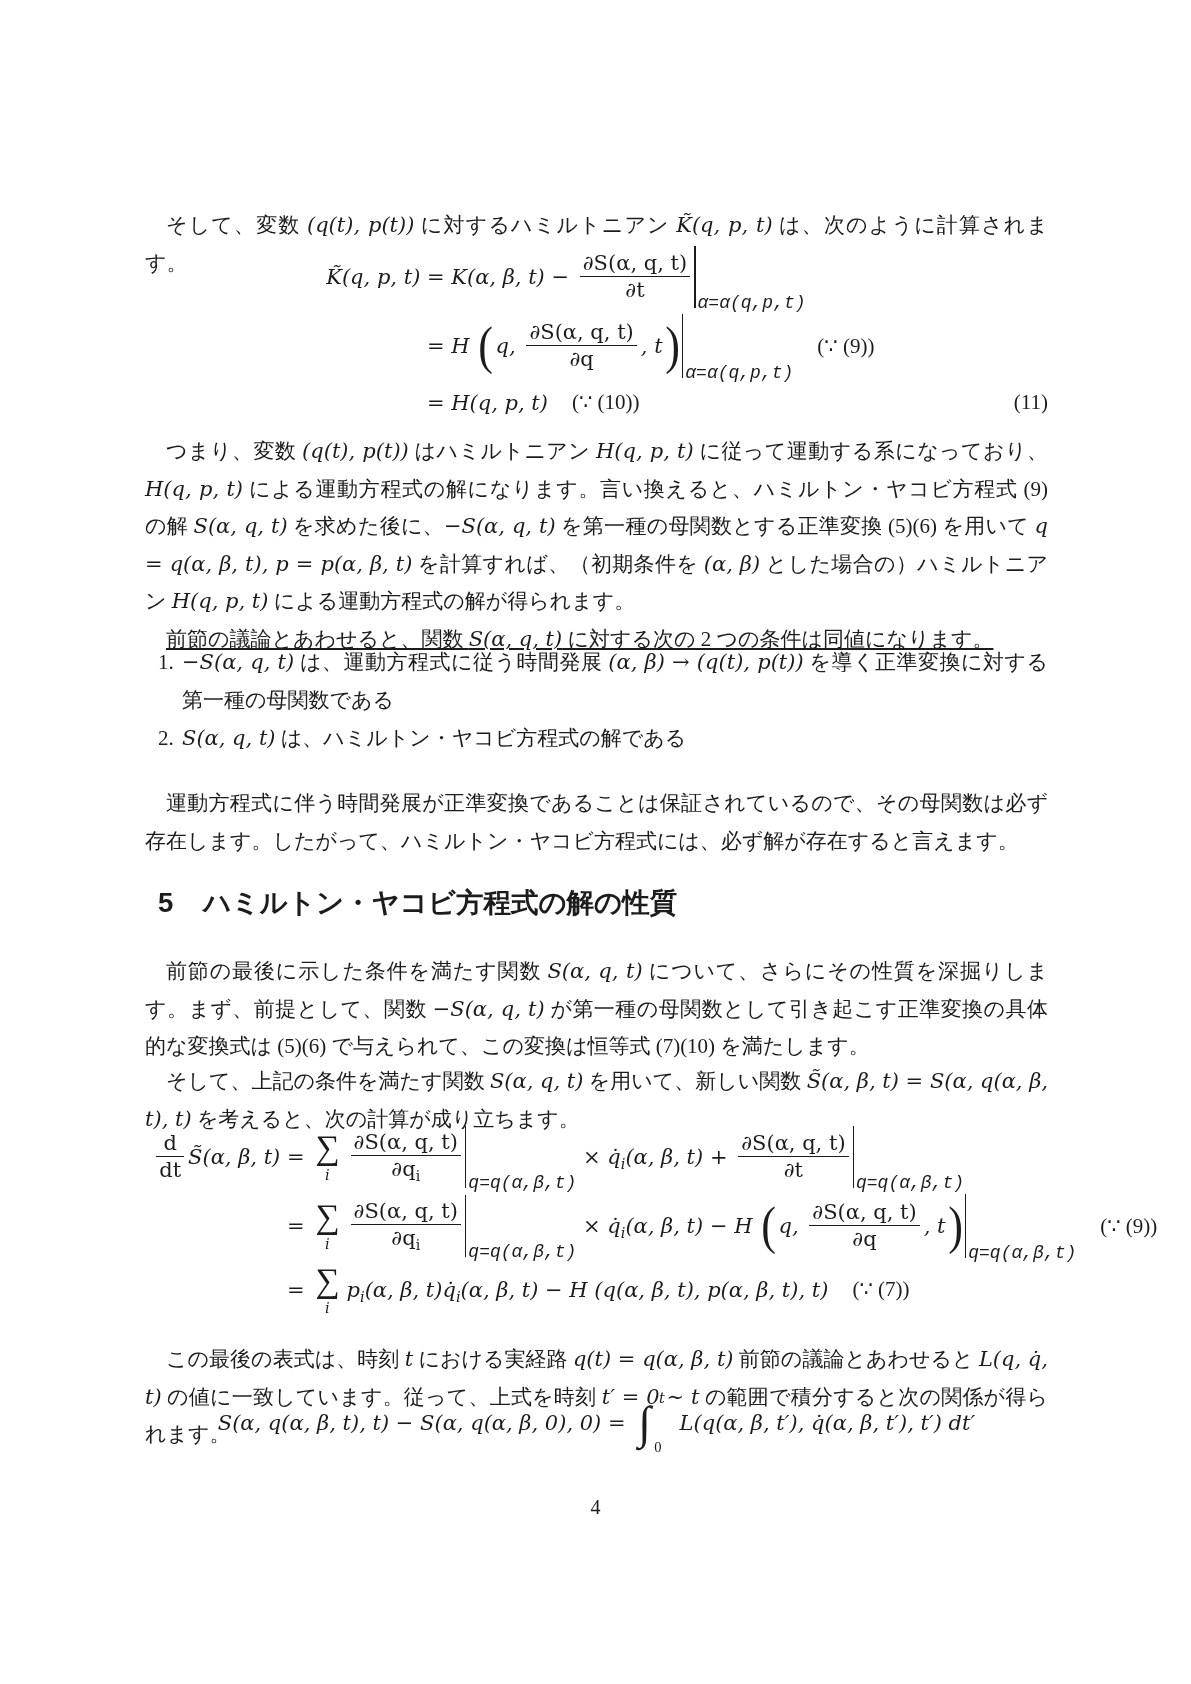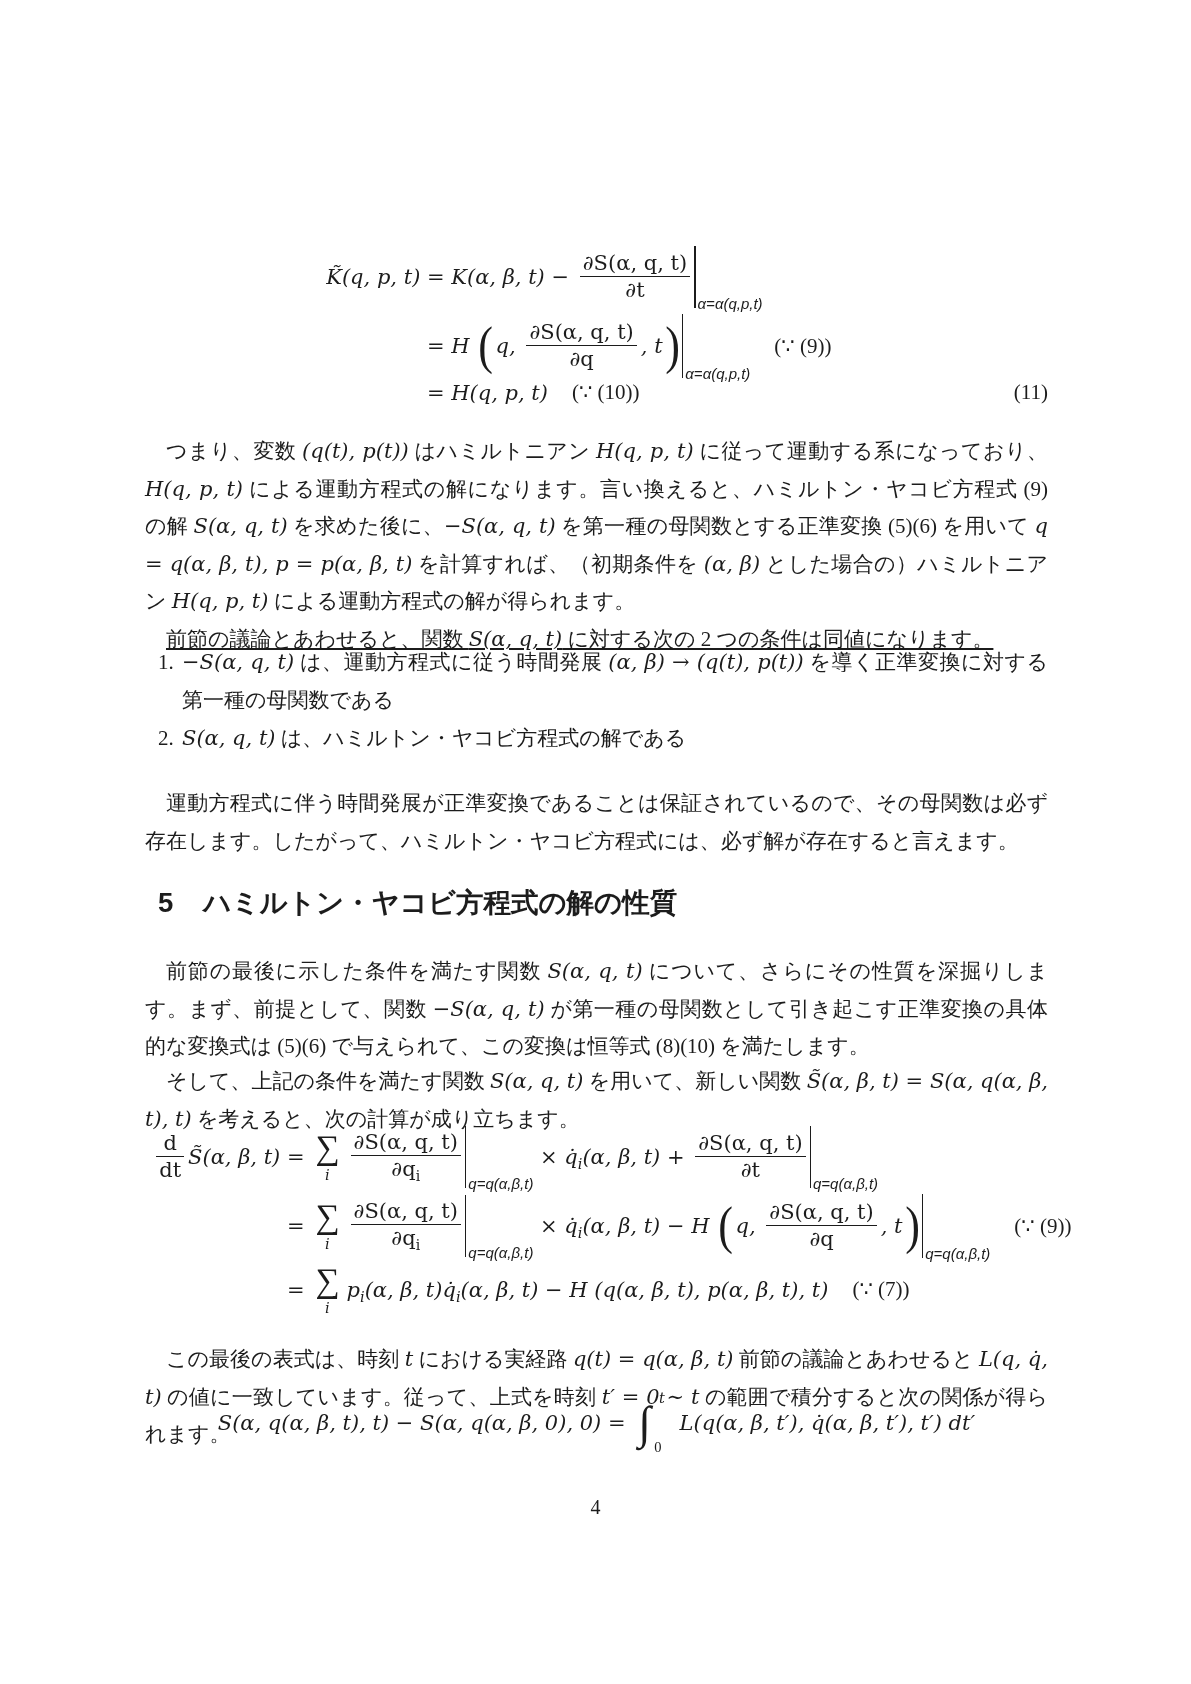--- a/index.html
+++ b/index.html
@@ -19,46 +19,47 @@
   .eqblock{position:absolute;left:145px;width:903px;}
   .eqrow{display:flex;align-items:center;position:relative;white-space:pre;}
   .lhs{display:flex;justify-content:flex-end;align-items:center;flex:none;}
   .rhs{display:flex;align-items:center;}
   .eqrow .mtx{white-space:pre;font-family:"DejaVu Serif",serif;font-style:italic;}
   .frac{flex:none;text-align:center;margin:0 4px;font-family:"DejaVu Serif",serif;}
   .fn{display:block;padding:0 3px;line-height:1.25;}
   .fd{display:block;border-top:1.5px solid currentColor;padding:0 3px;line-height:1.3;}
   .ev{flex:none;display:flex;align-items:center;}
   .ev .bar{flex:none;width:1.4px;background:currentColor;}
-  .ev .cond{font-size:15px;position:relative;margin-left:2px;white-space:nowrap;
-            font-family:Liberation Sans, sans-serif;font-style:italic;}
+  .ev .cond{font-size:18px;position:relative;margin-left:2px;white-space:nowrap;
+            font-family:Liberation Mono, monospace;font-style:italic;}
   .sum{flex:none;display:flex;flex-direction:column;align-items:center;margin:0 7px 0 4px;}
   .sum .sg{font-size:34px;line-height:1;font-style:normal;}
   .sum .si{font-size:14.5px;line-height:1;margin-top:3px;font-family:"DejaVu Serif",serif;font-style:italic;}
   .big{flex:none;font-size:52px;font-style:normal;font-weight:300;line-height:0.95;margin:0 1px;
        transform:scaleX(0.85);}
   .sb{flex:none;font-size:14.5px;position:relative;top:7px;font-family:"DejaVu Serif",serif;font-style:italic;}
   .bec{flex:none;margin-left:24px;font-style:normal;white-space:pre;}
   .tag{margin-left:auto;font-style:normal;}
   .intg{flex:none;position:relative;margin:0 10px 0 6px;padding-right:12px;}
   .intg .is{font-size:46px;line-height:1;font-style:normal;display:inline-block;}
   .intg .ihi{position:absolute;top:-10px;right:-2px;font-size:14.5px;font-family:"DejaVu Serif",serif;font-style:italic;}
   .intg .ilo{position:absolute;bottom:-10px;left:16px;font-size:14.5px;}
   .pageno{position:absolute;top:1496px;left:0;width:100%;text-align:center;font-size:20px;}
 </style>
 </head>
 <body>
 
 <div class="page">
 
+  <p class="para indent" style="top:186px;"><span>そして、変数 </span><span class="mi">(q(t), p(t))</span><span> に対するハミルトニアン </span><span class="mi">K̃(q, p, t)</span><span> は、次のように計算されます。</span></p>
 
   <div class="eqblock" style="top:246px;">
       <div class="eqrow"><span class="lhs" style="width: 282px;"><span class="mtx">K̃(q, p, t) </span></span><span class="rhs"><span class="mtx">= K(α, β, t) − </span><span class="frac"><span class="fn">∂S(α, q, t)</span><span class="fd">∂t</span></span><span class="ev"><span class="bar" style="height: 62px;"></span><span class="cond" style="top: 26px;">α=α(q,p,t)</span></span></span></div>
       <div class="eqrow" style="margin-top: 6px;"><span class="lhs" style="width: 282px;"></span><span class="rhs"><span class="mtx">= H </span><span class="big">(</span><span class="mtx">q, </span><span class="frac"><span class="fn">∂S(α, q, t)</span><span class="fd">∂q</span></span><span class="mtx">, t</span><span class="big">)</span><span class="ev"><span class="bar" style="height: 64px;"></span><span class="cond" style="top: 27px;">α=α(q,p,t)</span></span><span class="bec">(∵ (9))</span></span></div>
-      <div class="eqrow" style="margin-top: 2px; align-items: flex-end;"><span class="lhs" style="width: 282px;"></span><span class="rhs"><span class="mtx">= H(q, p, t)</span><span class="bec">(∵ (10))</span></span><span class="tag">(11)</span></div>
+      <div class="eqrow" style="margin-top: 12px; align-items: flex-end;"><span class="lhs" style="width: 282px;"></span><span class="rhs"><span class="mtx">= H(q, p, t)</span><span class="bec">(∵ (10))</span></span><span class="tag">(11)</span></div>
     </div>
 
   <p class="para indent" style="top:412px;"><span>つまり、変数 </span><span class="mi">(q(t), p(t))</span><span> はハミルトニアン </span><span class="mi">H(q, p, t)</span><span> に従って運動する系になっており、</span><span class="mi">H(q, p, t)</span><span> による運動方程式の解になります。言い換えると、ハミルトン・ヤコビ方程式 (9) の解 </span><span class="mi">S(α, q, t)</span><span> を求めた後に、</span><span class="mi">−S(α, q, t)</span><span> を第一種の母関数とする正準変換 (5)(6) を用いて </span><span class="mi">q = q(α, β, t), p = p(α, β, t)</span><span> を計算すれば、（初期条件を </span><span class="mi">(α, β)</span><span> とした場合の）ハミルトニアン </span><span class="mi">H(q, p, t)</span><span> による運動方程式の解が得られます。</span></p>
 
   <p class="para indent" style="top:600px;text-decoration:underline;"><span>前節の議論とあわせると、関数 </span><span class="mi">S(α, q, t)</span><span> に対する次の 2 つの条件は同値になります。</span></p>
 
   <ol class="olist" style="top:644px;list-style:none;margin:0;padding:0;">
     <li class="oli">
       <span class="lino">1.</span>
       <span class="litext"><span class="mi">−S(α, q, t)</span><span> は、運動方程式に従う時間発展 </span><span class="mi">(α, β) → (q(t), p(t))</span><span> を導く正準変換に対する第一種の母関数である</span></span>
@@ -68,21 +69,21 @@
       <span class="litext"><span class="mi">S(α, q, t)</span><span> は、ハミルトン・ヤコビ方程式の解である</span></span>
     </li>
   </ol>
 
   <p class="para indent" style="top:764px;"><span>運動方程式に伴う時間発展が正準変換であることは保証されているので、その母関数は必ず存在します。したがって、ハミルトン・ヤコビ方程式には、必ず解が存在すると言えます。</span></p>
 
   <h2 class="sec" style="margin:13px;">
     <span class="num">5</span><span>ハミルトン・ヤコビ方程式の解の性質</span>
   </h2>
 
-  <p class="para indent" style="top:932px;"><span>前節の最後に示した条件を満たす関数 </span><span class="mi">S(α, q, t)</span><span> について、さらにその性質を深掘りします。まず、前提として、関数 </span><span class="mi">−S(α, q, t)</span><span> が第一種の母関数として引き起こす正準変換の具体的な変換式は (5)(6) で与えられて、この変換は恒等式 (8)(10) を満たします。</span></p>
+  <p class="para indent" style="top:932px;"><span>前節の最後に示した条件を満たす関数 </span><span class="mi">S(α, q, t)</span><span> について、さらにその性質を深掘りします。まず、前提として、関数 </span><span class="mi">−S(α, q, t)</span><span> が第一種の母関数として引き起こす正準変換の具体的な変換式は (5)(6) で与えられて、この変換は恒等式 (7)(10) を満たします。</span></p>
 
   <p class="para indent" style="top:1042px;"><span>そして、上記の条件を満たす関数 </span><span class="mi">S(α, q, t)</span><span> を用いて、新しい関数 </span><span class="mi">S̃(α, β, t) = S(α, q(α, β, t), t)</span><span> を考えると、次の計算が成り立ちます。</span></p>
 
   <div class="eqblock" style="top:1126px;">
       <div class="eqrow"><span class="lhs" style="width: 142px;"><span class="frac"><span class="fn">d</span><span class="fd">dt</span></span><span class="mtx">S̃(α, β, t) </span></span><span class="rhs"><span class="mtx">= </span><span class="sum"><span class="sg">∑</span><span class="si">i</span></span><span class="frac"><span class="fn">∂S(α, q, t)</span><span class="fd">∂q<sub style="font-size: 14px;">i</sub></span></span><span class="ev"><span class="bar" style="height: 62px;"></span><span class="cond" style="top: 26px;">q=q(α,β,t)</span></span><span class="mtx"> × q̇</span><span class="sb">i</span><span class="mtx">(α, β, t) + </span><span class="frac"><span class="fn">∂S(α, q, t)</span><span class="fd">∂t</span></span><span class="ev"><span class="bar" style="height: 62px;"></span><span class="cond" style="top: 26px;">q=q(α,β,t)</span></span></span></div>
       <div class="eqrow" style="margin-top: 6px;"><span class="lhs" style="width: 142px;"></span><span class="rhs"><span class="mtx">= </span><span class="sum"><span class="sg">∑</span><span class="si">i</span></span><span class="frac"><span class="fn">∂S(α, q, t)</span><span class="fd">∂q<sub style="font-size: 14px;">i</sub></span></span><span class="ev"><span class="bar" style="height: 62px;"></span><span class="cond" style="top: 26px;">q=q(α,β,t)</span></span><span class="mtx"> × q̇</span><span class="sb">i</span><span class="mtx">(α, β, t) − H </span><span class="big">(</span><span class="mtx">q, </span><span class="frac"><span class="fn">∂S(α, q, t)</span><span class="fd">∂q</span></span><span class="mtx">, t</span><span class="big">)</span><span class="ev"><span class="bar" style="height: 64px;"></span><span class="cond" style="top: 27px;">q=q(α,β,t)</span></span><span class="bec">(∵ (9))</span></span></div>
       <div class="eqrow" style="margin-top: 6px;"><span class="lhs" style="width: 142px;"></span><span class="rhs"><span class="mtx">= </span><span class="sum"><span class="sg">∑</span><span class="si">i</span></span><span class="mtx">p</span><span class="sb">i</span><span class="mtx">(α, β, t)q̇</span><span class="sb">i</span><span class="mtx">(α, β, t) − H (q(α, β, t), p(α, β, t), t)</span><span class="bec">(∵ (7))</span></span></div>
     </div>
 
   <p class="para indent" style="top:1320px;"><span>この最後の表式は、時刻 </span><span class="mi">t</span><span> における実経路 </span><span class="mi">q(t) = q(α, β, t)</span><span> 前節の議論とあわせると </span><span class="mi">L(q, q̇, t)</span><span> の値に一致しています。従って、上式を時刻 </span><span class="mi">t′ = 0 ∼ t</span><span> の範囲で積分すると次の関係が得られます。</span></p>

